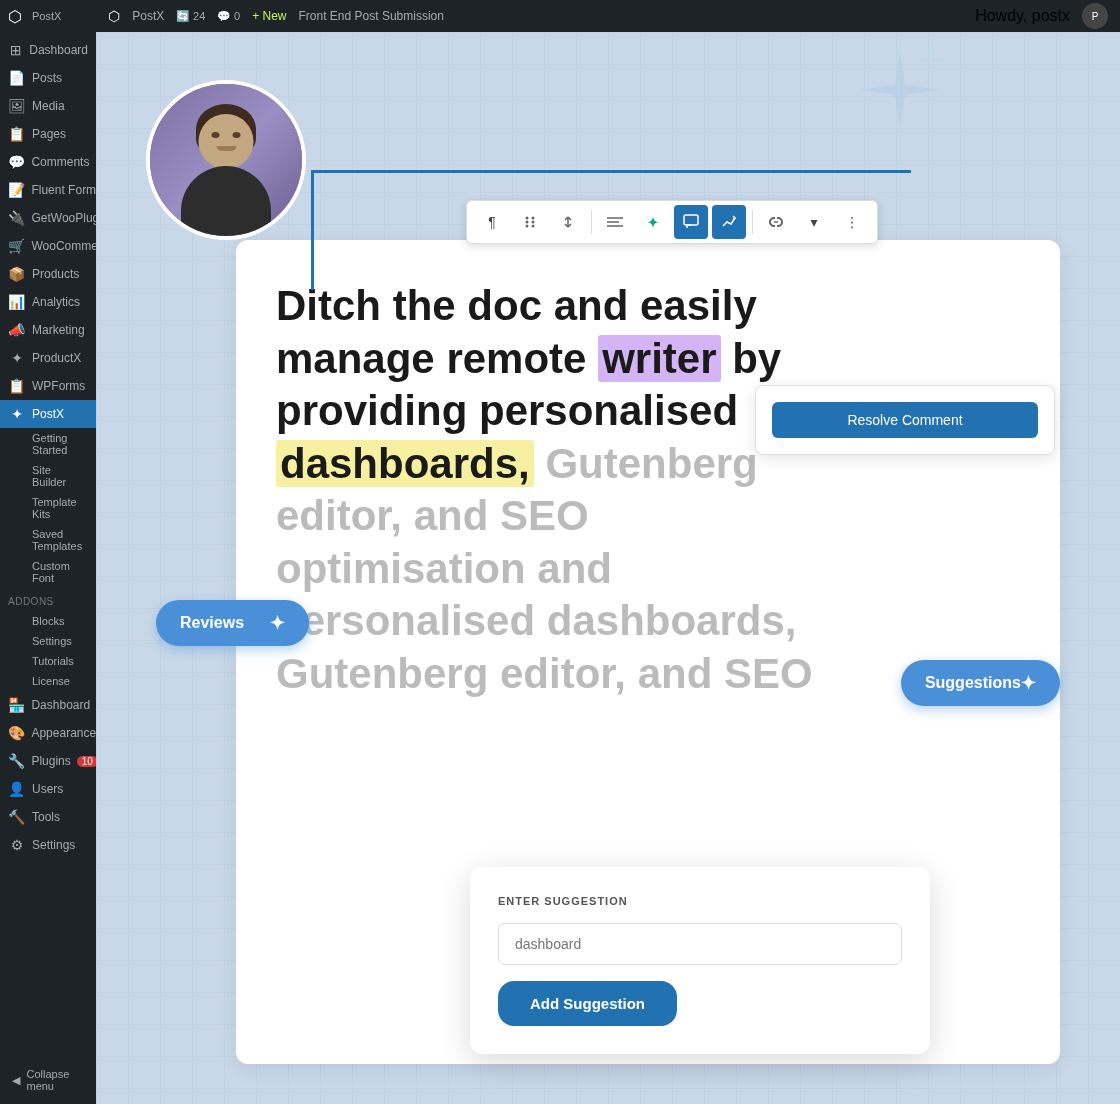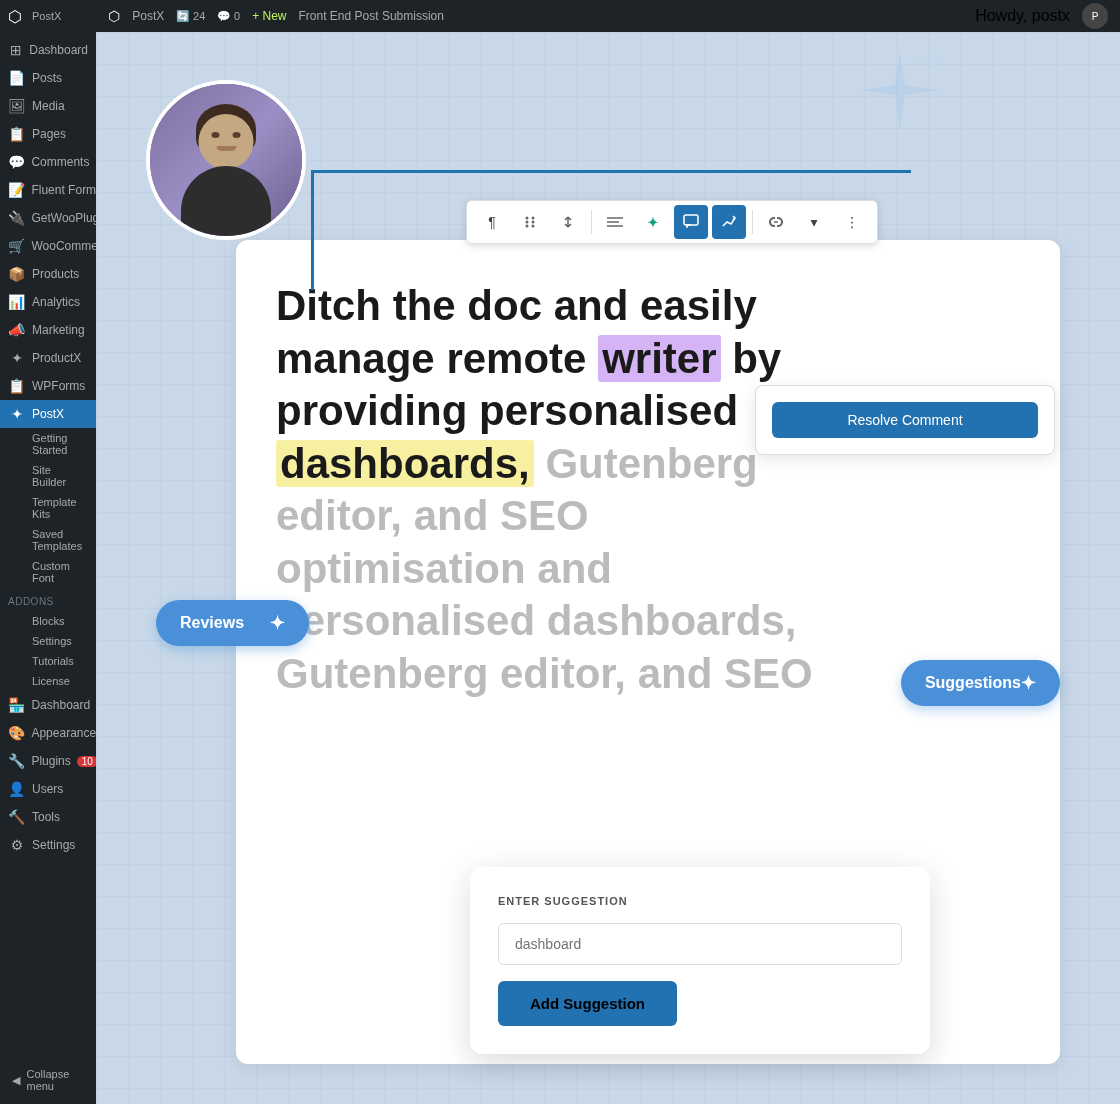--- a/index.html
+++ b/index.html
@@ -328,24 +328,24 @@
       border: 1px solid #ddd;
       border-radius: 6px;
       padding: 12px 16px;
       font-size: 14px;
       color: #aaa;
       margin-bottom: 16px;
       outline: none;
     }
     .add-suggestion-btn {
       background: #2271b1;
-      color: #000000;
+      color: #ffffff;
       border: none;
       padding: 14px 32px;
-      border-radius: 6px;
+      border-radius: 16px;
       cursor: pointer;
       font-size: 15px;
       font-weight: 600;
     }
 
     
     .sparkle { font-size: 18px; }
   </style>
 </head>
 <body>

